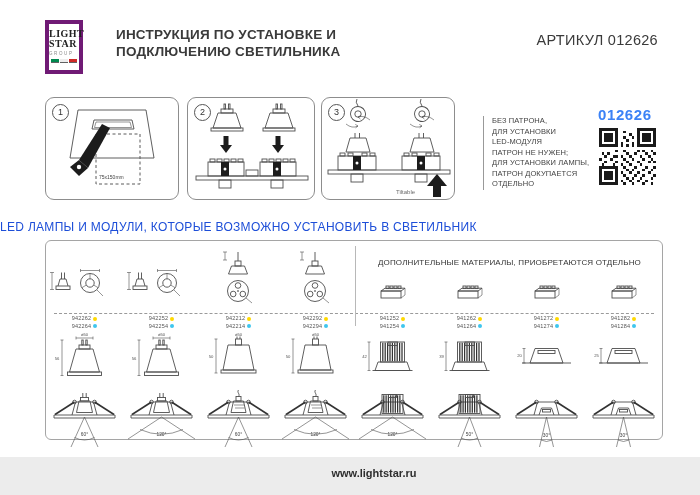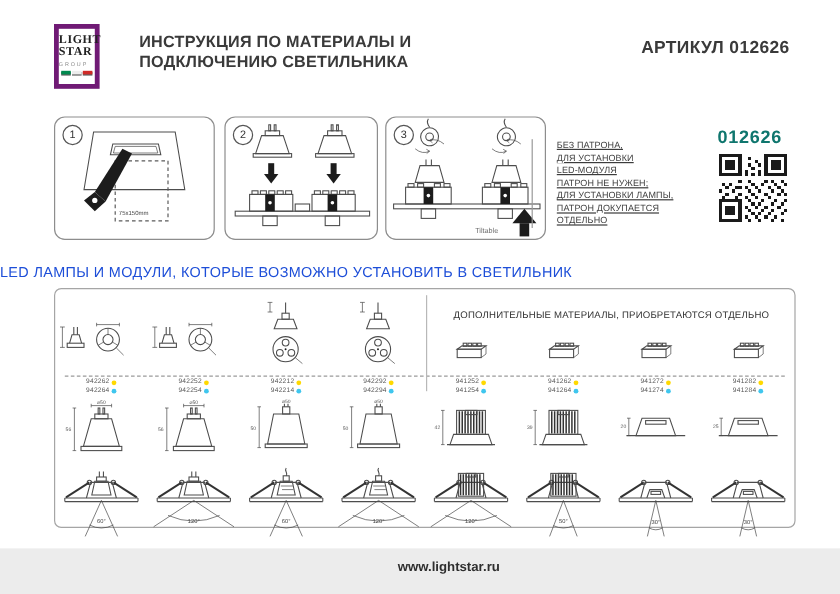--- a/index.html
+++ b/index.html
@@ -9,40 +9,40 @@
 
   
   .logo-box{left:45px;top:20px;width:38px;height:54px;border:4px solid #701a75;text-align:left;box-sizing:border-box;padding-top:5px;background:#fff;}
   .logo-word{font-family:"Liberation Serif","DejaVu Serif",serif;font-weight:700;font-size:10px;line-height:10px;color:#222;letter-spacing:.5px;}
   .logo-group{font-size:4.5px;letter-spacing:1.6px;color:#8a8a8a;margin-top:2px;}
   .logo-flag{display:flex;justify-content:center;gap:1px;margin-top:3px;}
   .logo-flag span{width:8px;height:2.5px;box-shadow:0 1px 0 rgba(70,70,70,.85);}
   .doc-title{left:116px;top:26px;font-size:13.5px;font-weight:bold;line-height:17px;letter-spacing:.2px;color:#3a3a3a;}
   .hdr-right{right:42px;top:30px;text-align:right;}
   .series{font-size:11px;font-weight:bold;color:#3a3a3a;}
-  .article{font-size:14.5px;font-weight:bold;color:#3a3a3a;margin-top:2px;letter-spacing:.3px;}
+  .article{font-size:14.5px;font-weight:normal;color:#3a3a3a;margin-top:2px;letter-spacing:.3px;}
 
   
   .step-box{border:1px solid #8d8d8d;border-radius:9px;background:#fff;box-sizing:border-box;}
   .step-num{position:absolute;left:6px;top:6px;width:15px;height:15px;border:1px solid #555;border-radius:50%;font-size:9px;line-height:15px;text-align:center;color:#333;}
   .draw{display:block;}
   .ln{stroke:#4d4d4d;stroke-width:.9;fill:none;}
   .lnt{stroke:#4d4d4d;stroke-width:.6;fill:none;}
   .dk{fill:#1c1c1c;}
   .fin{stroke:#333;stroke-width:1.25;}
   .spr{stroke:#333;stroke-width:1.6;}
   .tdim{font-size:4.2px;fill:#555;font-family:"Liberation Sans","DejaVu Sans",sans-serif;}
   .tbeam{font-size:4.8px;fill:#444;font-family:"Liberation Sans","DejaVu Sans",sans-serif;}
   .tsm{font-size:5px;fill:#444;font-family:"Liberation Sans","DejaVu Sans",sans-serif;}
   .ttilt{font-size:6px;fill:#6e6e6e;font-family:"Liberation Sans","DejaVu Sans",sans-serif;}
 
   
-  .note{left:443px;top:116px;border-left:1px solid #999;padding-left:20px;text-decoration:underline;}
+  .note{left:483px;top:116px;border-left:1px solid #999;padding-left:8px;}
   .note div{font-size:7.5px;line-height:10.5px;color:#3f3f3f;letter-spacing:.1px;}
-  .code-big{left:598px;top:106px;font-size:15px;font-weight:bold;letter-spacing:.6px;color:#0f766e;}
+  .code-big{left:598px;top:106px;font-size:15px;font-weight:bold;letter-spacing:.6px;color:#3b82f6;}
   .qr{left:599px;top:128px;}
 
   
   .section-head{left:0;right:0;top:220px;text-align:left;font-size:12px;letter-spacing:.3px;color:#1d4ed8;}
 
   
   .compat{left:45px;top:240px;width:618px;height:200px;border:1px solid #a5a5a5;border-radius:6px;box-sizing:border-box;display:flex;background:#fff;}
   .col{width:77.25px;position:relative;box-sizing:border-box;}
   .c-top{height:72px;display:flex;align-items:center;justify-content:center;}
   .c-top.extras{align-items:flex-end;padding-bottom:13px;box-sizing:border-box;}
@@ -228,21 +228,21 @@
     <div class="logo-word">LIGHT</div>
     <div class="logo-word">STAR</div>
     <div class="logo-group">GROUP</div>
     <div class="logo-flag">
       <span style="background:#00894f"></span>
         <span style="background:#ededed"></span>
         <span style="background:#cf2a27"></span>
     </div>
   </div>
   <div class="abs doc-title">
-    <div>ИНСТРУКЦИЯ ПО МАТЕРИАЛЫ И</div>
+    <div>ИНСТРУКЦИЯ ПО УСТАНОВКЕ И</div>
     <div>ПОДКЛЮЧЕНИЮ СВЕТИЛЬНИКА</div>
   </div>
   <div class="abs hdr-right">
     <div class="article">АРТИКУЛ 012626</div>
   </div>
 
   <div class="abs step-box" style="left:45px;top:97px;width:134px;height:103px;">
     <div class="step-num">1</div>
     <svg class="draw" width="134" height="103" viewBox="0 0 134 103">
       <polygon class="ln" points="32,12 100,12 108,60 24,60"></polygon>

